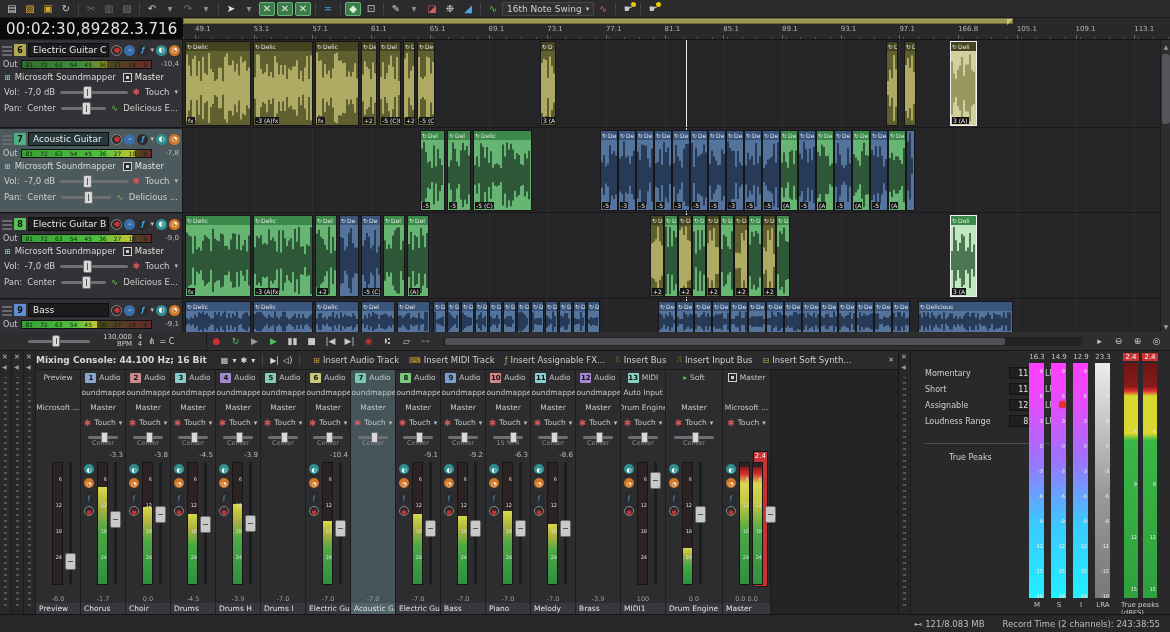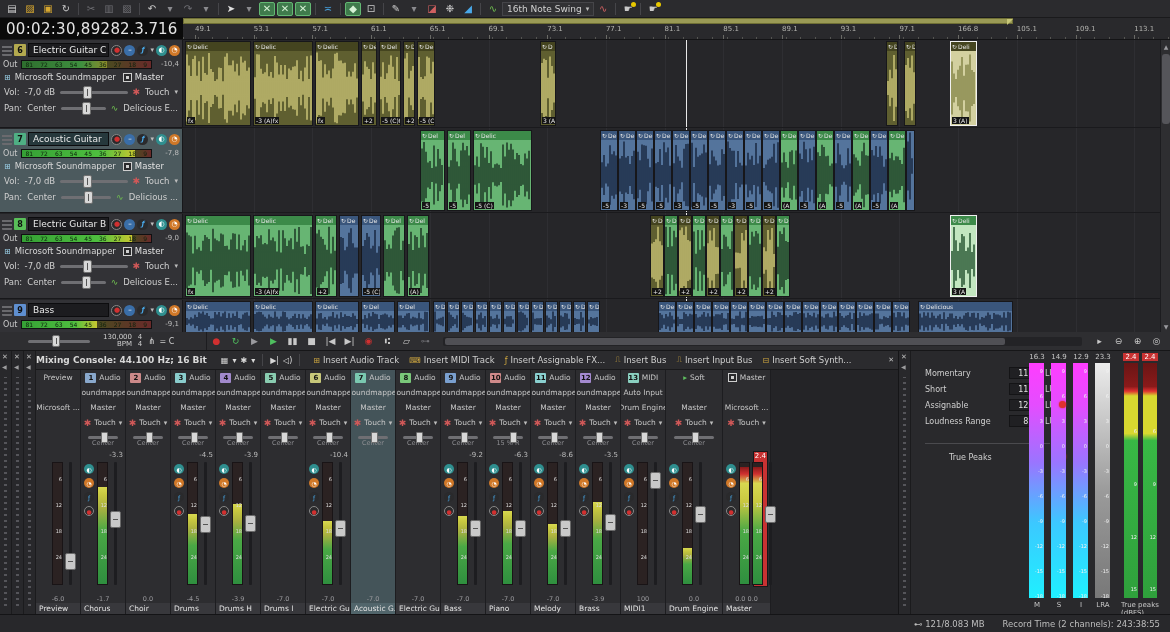--- a/index.html
+++ b/index.html
@@ -1592,20 +1592,39 @@
             <span class="gear">✱</span>
             <span>Touch</span>
             <span class="t-caret">▾</span>
           </div>
           <div class="srow" style="flex-direction: column; height: 20px; gap: 0px;">
             <span class="spansl">
               <span class="spanh" style="left: 45%;"></span>
             </span>
             <div class="spanlbl">Center</div>
           </div>
+          <div class="sbody">
+            <span class="speak">-3.8</span>
+            <div class="icostack">
+              <span class="ico" style="background: rgb(47, 143, 143);">◐</span>
+              <span class="ico" style="background: rgb(208, 120, 40);">◔</span>
+              <span class="ico" style="background: rgb(42, 42, 44); color: rgb(73, 168, 232);">ƒ</span>
+              <span class="ico" style="background: rgb(42, 42, 44); color: rgb(208, 48, 48); border: 1px solid rgb(136, 136, 136);">●</span>
+            </div>
+            <div class="smeter" style="left: 16px;">
+              <div class="smfill" style="height: 64%;"></div>
+              <span class="smscale" style="top: 14px;">6</span>
+              <span class="smscale" style="top: 40px;">12</span>
+              <span class="smscale" style="top: 66px;">18</span>
+              <span class="smscale" style="top: 92px;">24</span>
+            </div>
+            <div class="sfader" style="left: 33px;">
+              <div class="sfh" style="top: 36%;"></div>
+            </div>
+          </div>
           <div class="svol">0.0</div>
           <div class="sname">Choir</div>
         </div>
         <div class="strip" style="width: 45px;">
           <div class="srow">
             <span class="sbadge" style="background: rgb(137, 204, 204);">3</span>
             <span>Audio</span>
           </div>
           <div class="srow">Soundmapper</div>
           <div class="srow">Master</div>
@@ -1775,20 +1794,39 @@
             <span class="gear">✱</span>
             <span>Touch</span>
             <span class="t-caret">▾</span>
           </div>
           <div class="srow" style="flex-direction: column; height: 20px; gap: 0px;">
             <span class="spansl">
               <span class="spanh" style="left: 45%;"></span>
             </span>
             <div class="spanlbl">Center</div>
           </div>
+          <div class="sbody">
+            <span class="speak">-9.1</span>
+            <div class="icostack">
+              <span class="ico" style="background: rgb(47, 143, 143);">◐</span>
+              <span class="ico" style="background: rgb(208, 120, 40);">◔</span>
+              <span class="ico" style="background: rgb(42, 42, 44); color: rgb(73, 168, 232);">ƒ</span>
+              <span class="ico" style="background: rgb(42, 42, 44); color: rgb(208, 48, 48); border: 1px solid rgb(136, 136, 136);">●</span>
+            </div>
+            <div class="smeter" style="left: 16px;">
+              <div class="smfill" style="height: 58%;"></div>
+              <span class="smscale" style="top: 14px;">6</span>
+              <span class="smscale" style="top: 40px;">12</span>
+              <span class="smscale" style="top: 66px;">18</span>
+              <span class="smscale" style="top: 92px;">24</span>
+            </div>
+            <div class="sfader" style="left: 33px;">
+              <div class="sfh" style="top: 47%;"></div>
+            </div>
+          </div>
           <div class="svol">-7.0</div>
           <div class="sname">Electric Gui...</div>
         </div>
         <div class="strip" style="width: 45px;">
           <div class="srow">
             <span class="sbadge" style="background: rgb(122, 160, 208);">9</span>
             <span>Audio</span>
           </div>
           <div class="srow">Soundmapper</div>
           <div class="srow">Master</div>
@@ -1915,39 +1953,20 @@
           <div class="srow">
             <span class="gear">✱</span>
             <span>Touch</span>
             <span class="t-caret">▾</span>
           </div>
           <div class="srow" style="flex-direction: column; height: 20px; gap: 0px;">
             <span class="spansl">
               <span class="spanh" style="left: 45%;"></span>
             </span>
             <div class="spanlbl">Center</div>
-          </div>
-          <div class="sbody">
-            <span class="speak">-3.5</span>
-            <div class="icostack">
-              <span class="ico" style="background: rgb(47, 143, 143);">◐</span>
-              <span class="ico" style="background: rgb(208, 120, 40);">◔</span>
-              <span class="ico" style="background: rgb(42, 42, 44); color: rgb(73, 168, 232);">ƒ</span>
-              <span class="ico" style="background: rgb(42, 42, 44); color: rgb(208, 48, 48); border: 1px solid rgb(136, 136, 136);">●</span>
-            </div>
-            <div class="smeter" style="left: 16px;">
-              <div class="smfill" style="height: 68%;"></div>
-              <span class="smscale" style="top: 14px;">6</span>
-              <span class="smscale" style="top: 40px;">12</span>
-              <span class="smscale" style="top: 66px;">18</span>
-              <span class="smscale" style="top: 92px;">24</span>
-            </div>
-            <div class="sfader" style="left: 33px;">
-              <div class="sfh" style="top: 42%;"></div>
-            </div>
           </div>
           <div class="svol">-3.9</div>
           <div class="sname">Brass</div>
         </div>
         <div class="strip" style="width: 45px;">
           <div class="srow">
             <span class="sbadge" style="background: rgb(138, 208, 192);">13</span>
             <span>MIDI</span>
           </div>
           <div class="srow">Auto Input</div>

